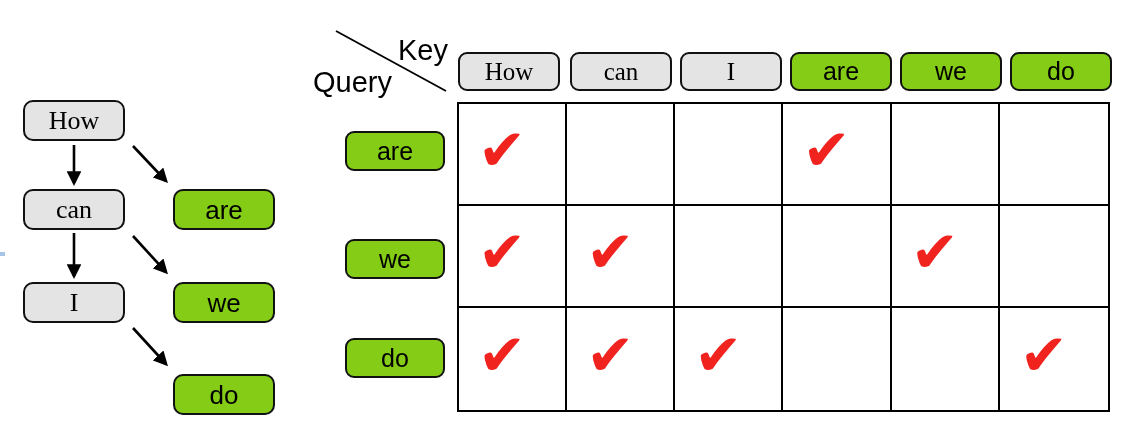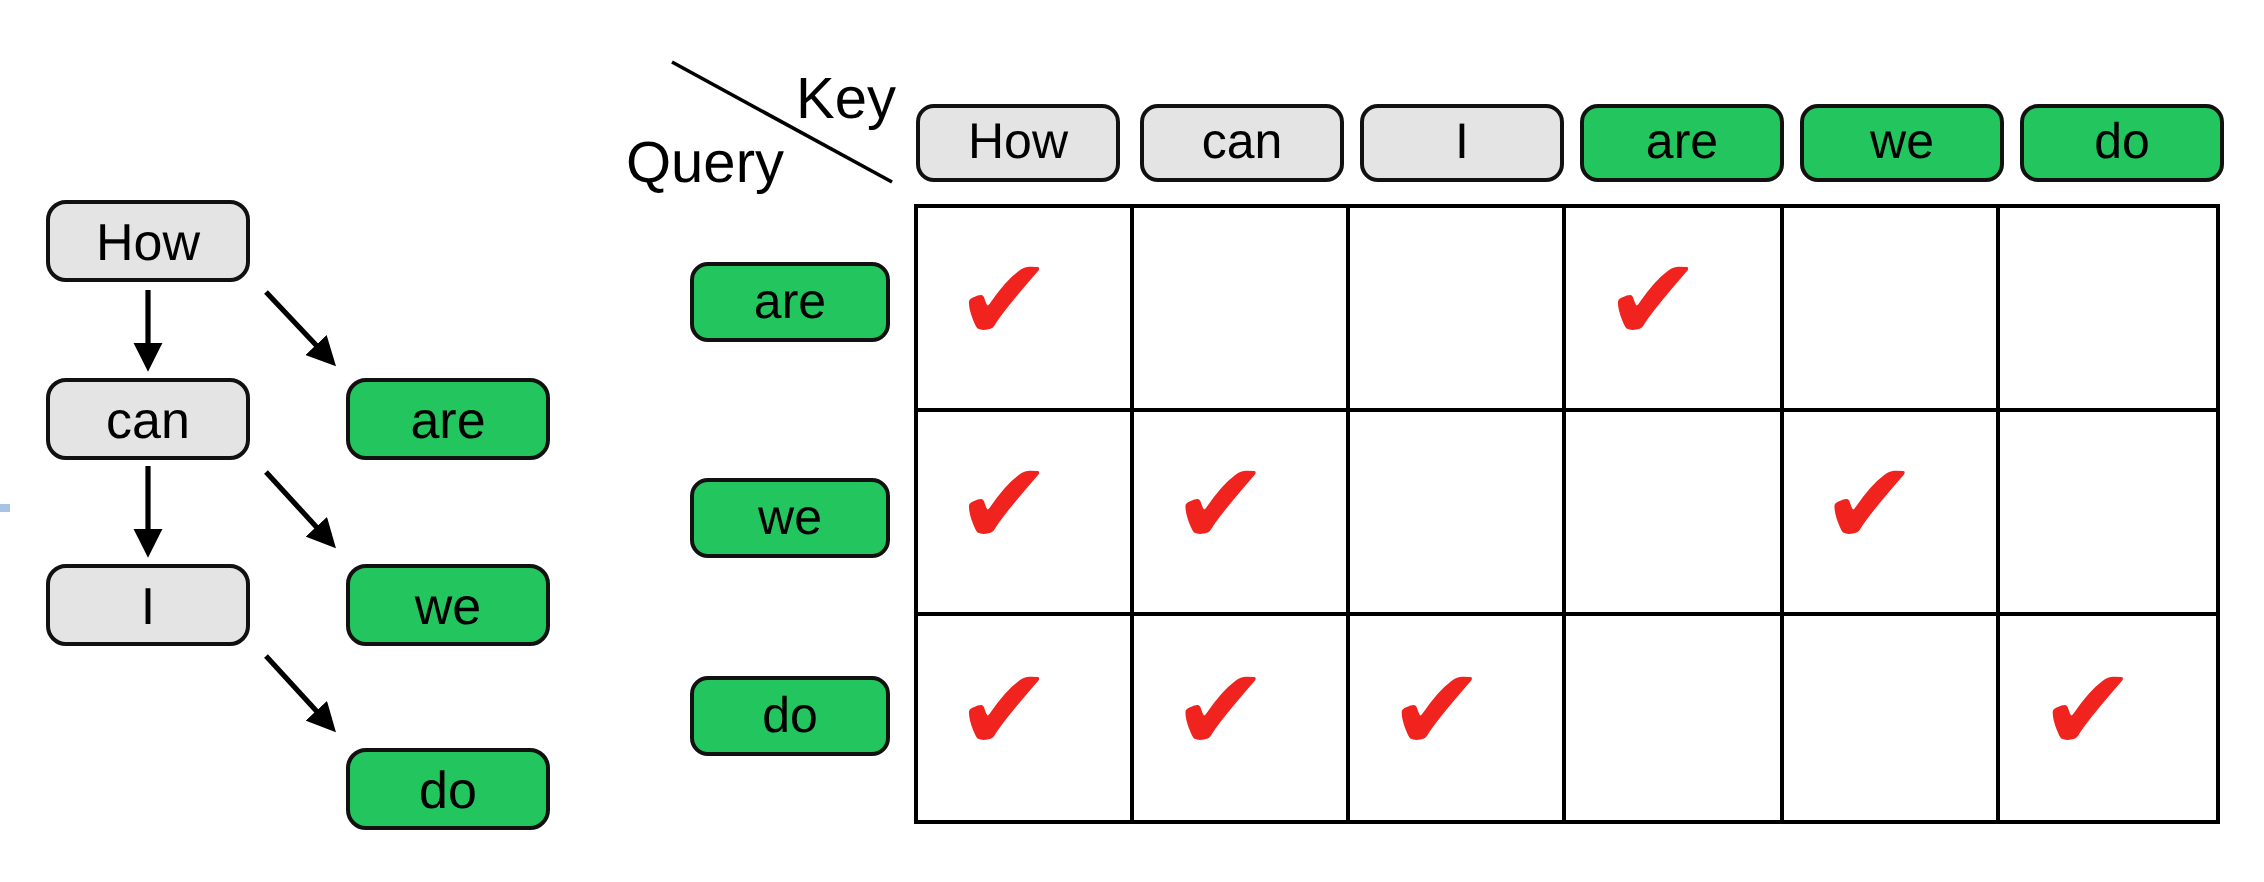--- a/index.html
+++ b/index.html
@@ -25,22 +25,22 @@
     justify-content: center;
     border: 2.2px solid #111111;
     box-sizing: border-box;
     z-index: 2;
     font-size: 26px;
     line-height: 1;
   }
   .node  { width: 102px; height: 41px; border-radius: 10px; }
   .keybox{ width: 102px; height: 39px; border-radius: 9px; font-size: 25px; }
   .qbox  { width: 100px; height: 40px; border-radius: 9px; font-size: 25px; }
-  .gray  { background: #e4e4e4; }
-  .blue  { background: #22c55e; }
+  .gray  { background: #e4e4e4; font-family: Liberation Serif, serif; }
+  .blue  { background: #84cc16; }
 
   
   .n-how { left: 23px;  top: 100px; }
   .n-can { left: 23px;  top: 189px; }
   .n-i   { left: 23px;  top: 282px; }
   .n-are { left: 173px; top: 189px; }
   .n-we  { left: 173px; top: 282px; }
   .n-do  { left: 173px; top: 374px; }
 
   

